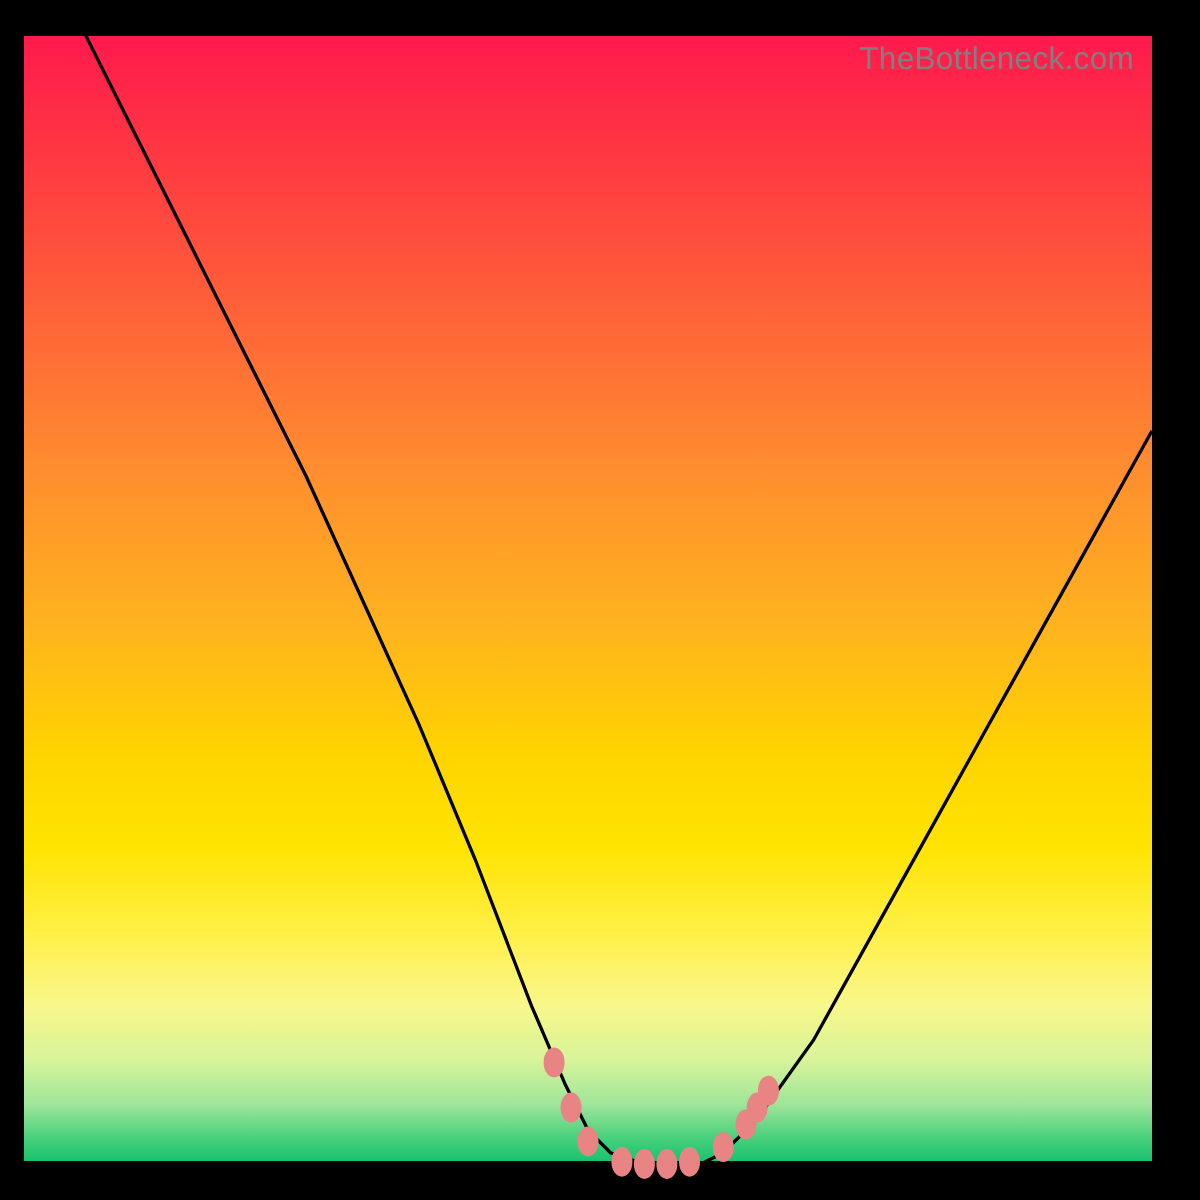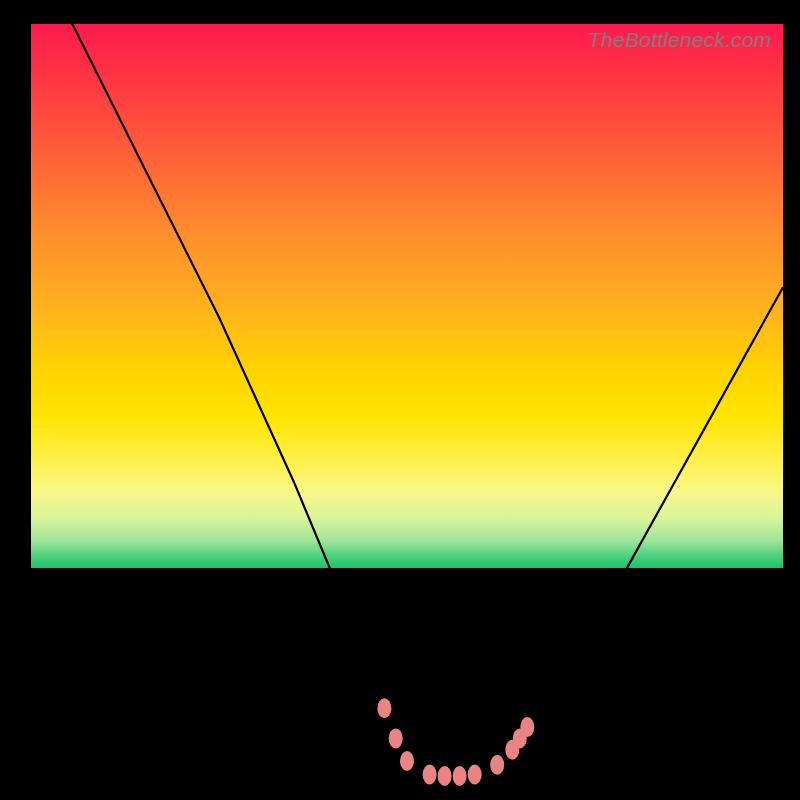--- a/index.html
+++ b/index.html
@@ -14,40 +14,39 @@
   .frame {
     position: absolute;
     left: 0;
     top: 0;
     width: 800px;
     height: 800px;
     background: #000;
   }
   .plot {
     position: absolute;
-    left: 31px;
+    left: 16px;
     top: 24px;
     width: 752px;
-    height: 544px;
+    height: 750px;
     background: linear-gradient(to bottom,
       #ff1a4d 0%,
       #ff3044 8%,
       #ff5a3a 22%,
       #ff8c2f 38%,
       #ffb21f 52%,
       #ffd400 64%,
       #ffe400 72%,
       #fff04a 80%,
       #f9f78a 86%,
       #d8f49a 91%,
       #9ee59a 95%,
       #46d07c 98%,
       #19c26f 100%
     );
-    font-style: italic;
   }
   .watermark {
     position: absolute;
     top: 4px;
     right: 12px;
     color: #808080;
     font-size: 21px;
     font-weight: 400;
     letter-spacing: 0.2px;
     user-select: none;

